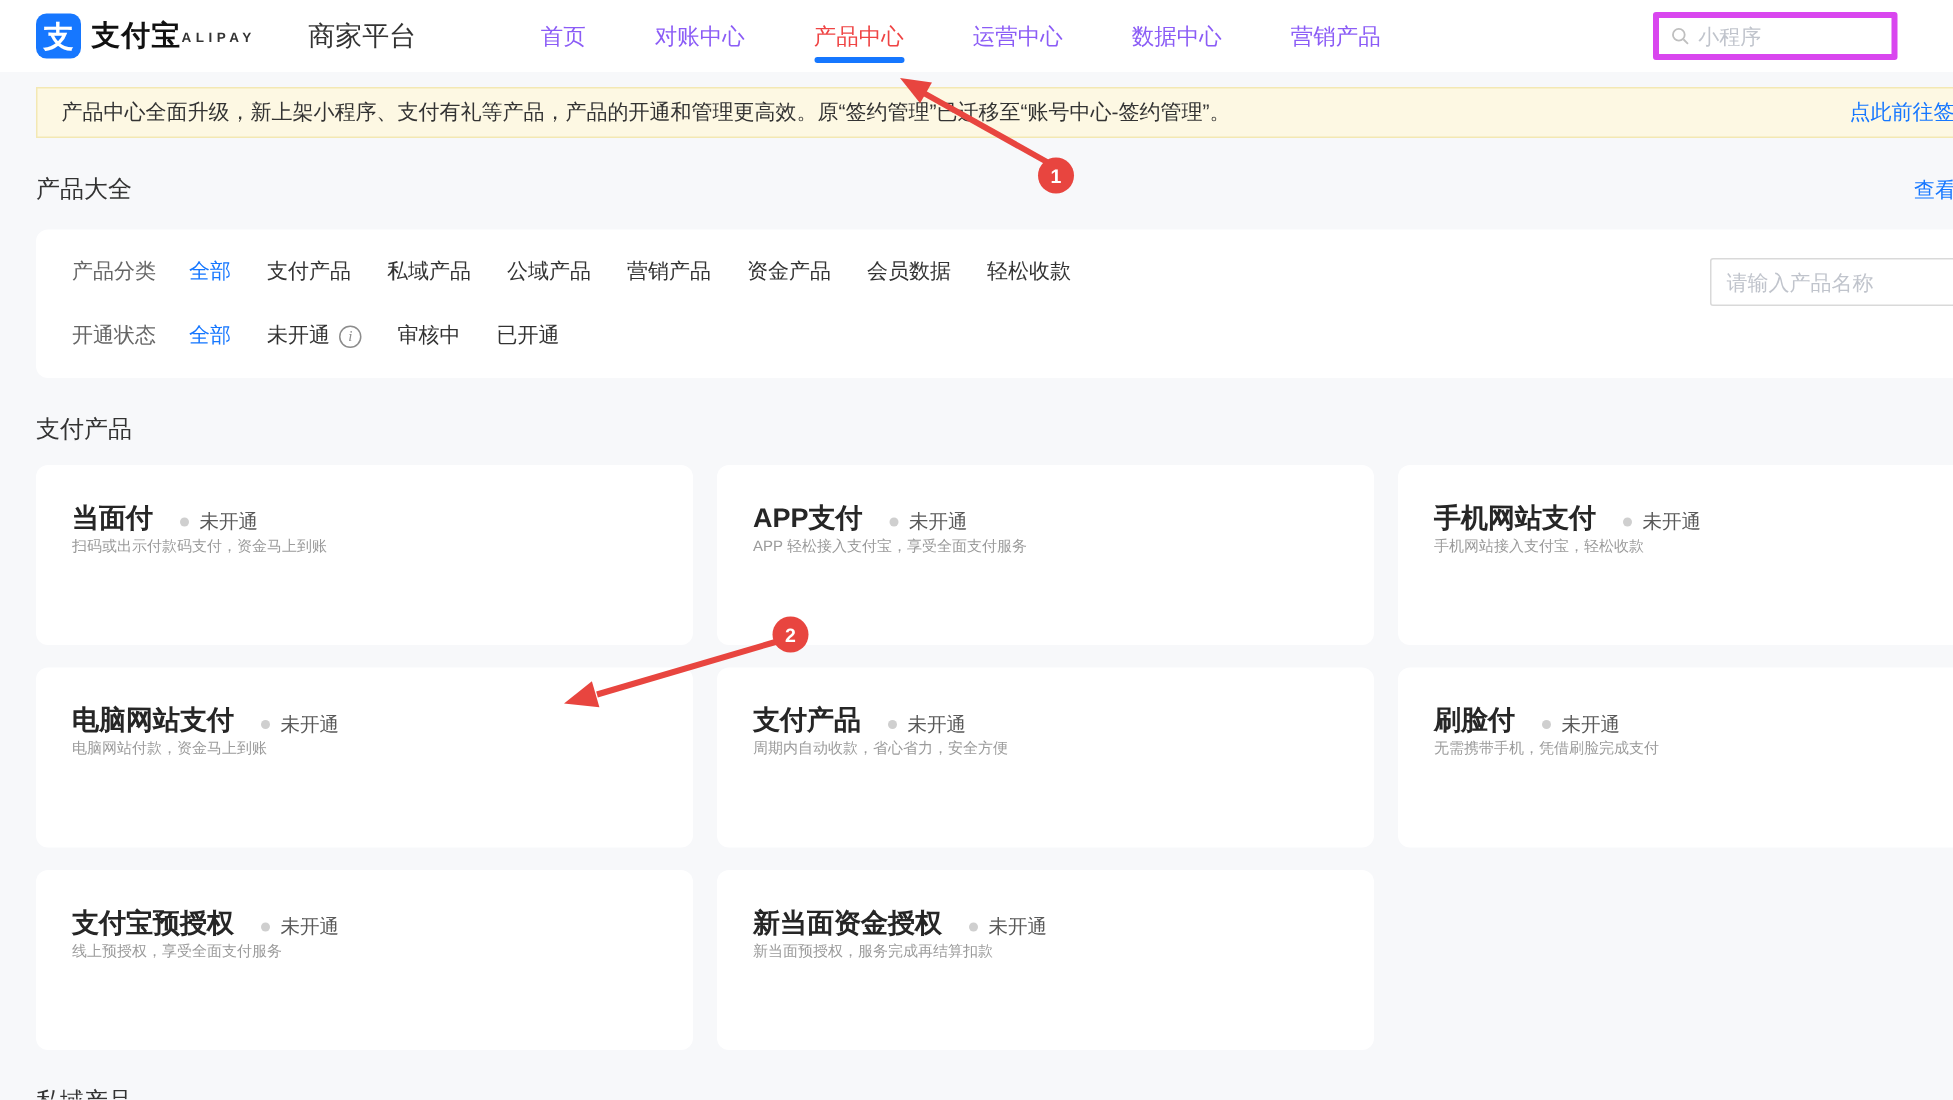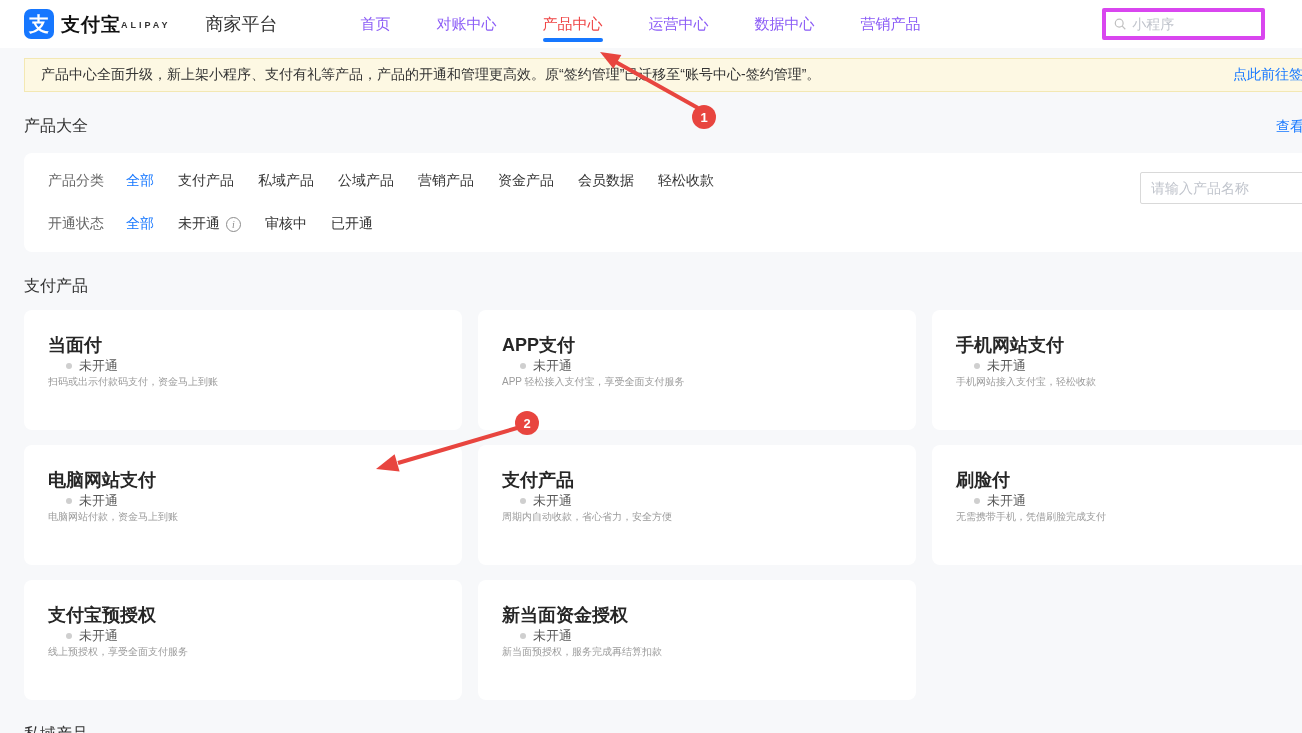--- a/index.html
+++ b/index.html
@@ -48,21 +48,21 @@
     color:#8c8c8c; display:inline-flex; align-items:center; justify-content:center; margin-left:6px;
     font-style:italic; font-family:"Liberation Serif","DejaVu Serif",serif; }
   .product-search { position:absolute; right:24px; top:19px; width:206px; height:32px;
     border:1px solid #d9d9d9; border-radius:2px; padding:0 10px; font-size:14px; color:#333;
     outline:none; font-family:inherit; }
   .product-search::placeholder { color:#c0c4cc; }
 
   .section-title { font-size:16px; color:#333; margin:24px 0 13px; }
   .grid { display:grid; grid-template-columns:repeat(3,438px); gap:15px 16px; }
   .card { background:#fff; border-radius:8px; height:120px; padding:23px 24px; cursor:pointer; }
-  .card-head { display:flex; align-items:flex-start;flex-direction:column; }
+  .card-head { display:flex; align-items:flex-end; }
   .card-name { font-size:18px; font-weight:bold; color:#262626; }
   .card-status { display:flex; align-items:center; margin-left:18px; }
   .status-dot { width:6px; height:6px; border-radius:50%; background:#cfcfcf; }
   .status-text { font-size:13px; color:#595959; margin-left:7px; }
   .card-desc { font-size:10px; color:#9b9b9b; }
 
   
   .anno-svg { position:absolute; left:0; top:0; width:1302px; height:733px; pointer-events:none; z-index:50; }
   .badge { position:absolute; width:24px; height:24px; border-radius:50%; background:#e8453f; color:#fff;
     font-size:13px; font-weight:bold; display:flex; align-items:center; justify-content:center;

